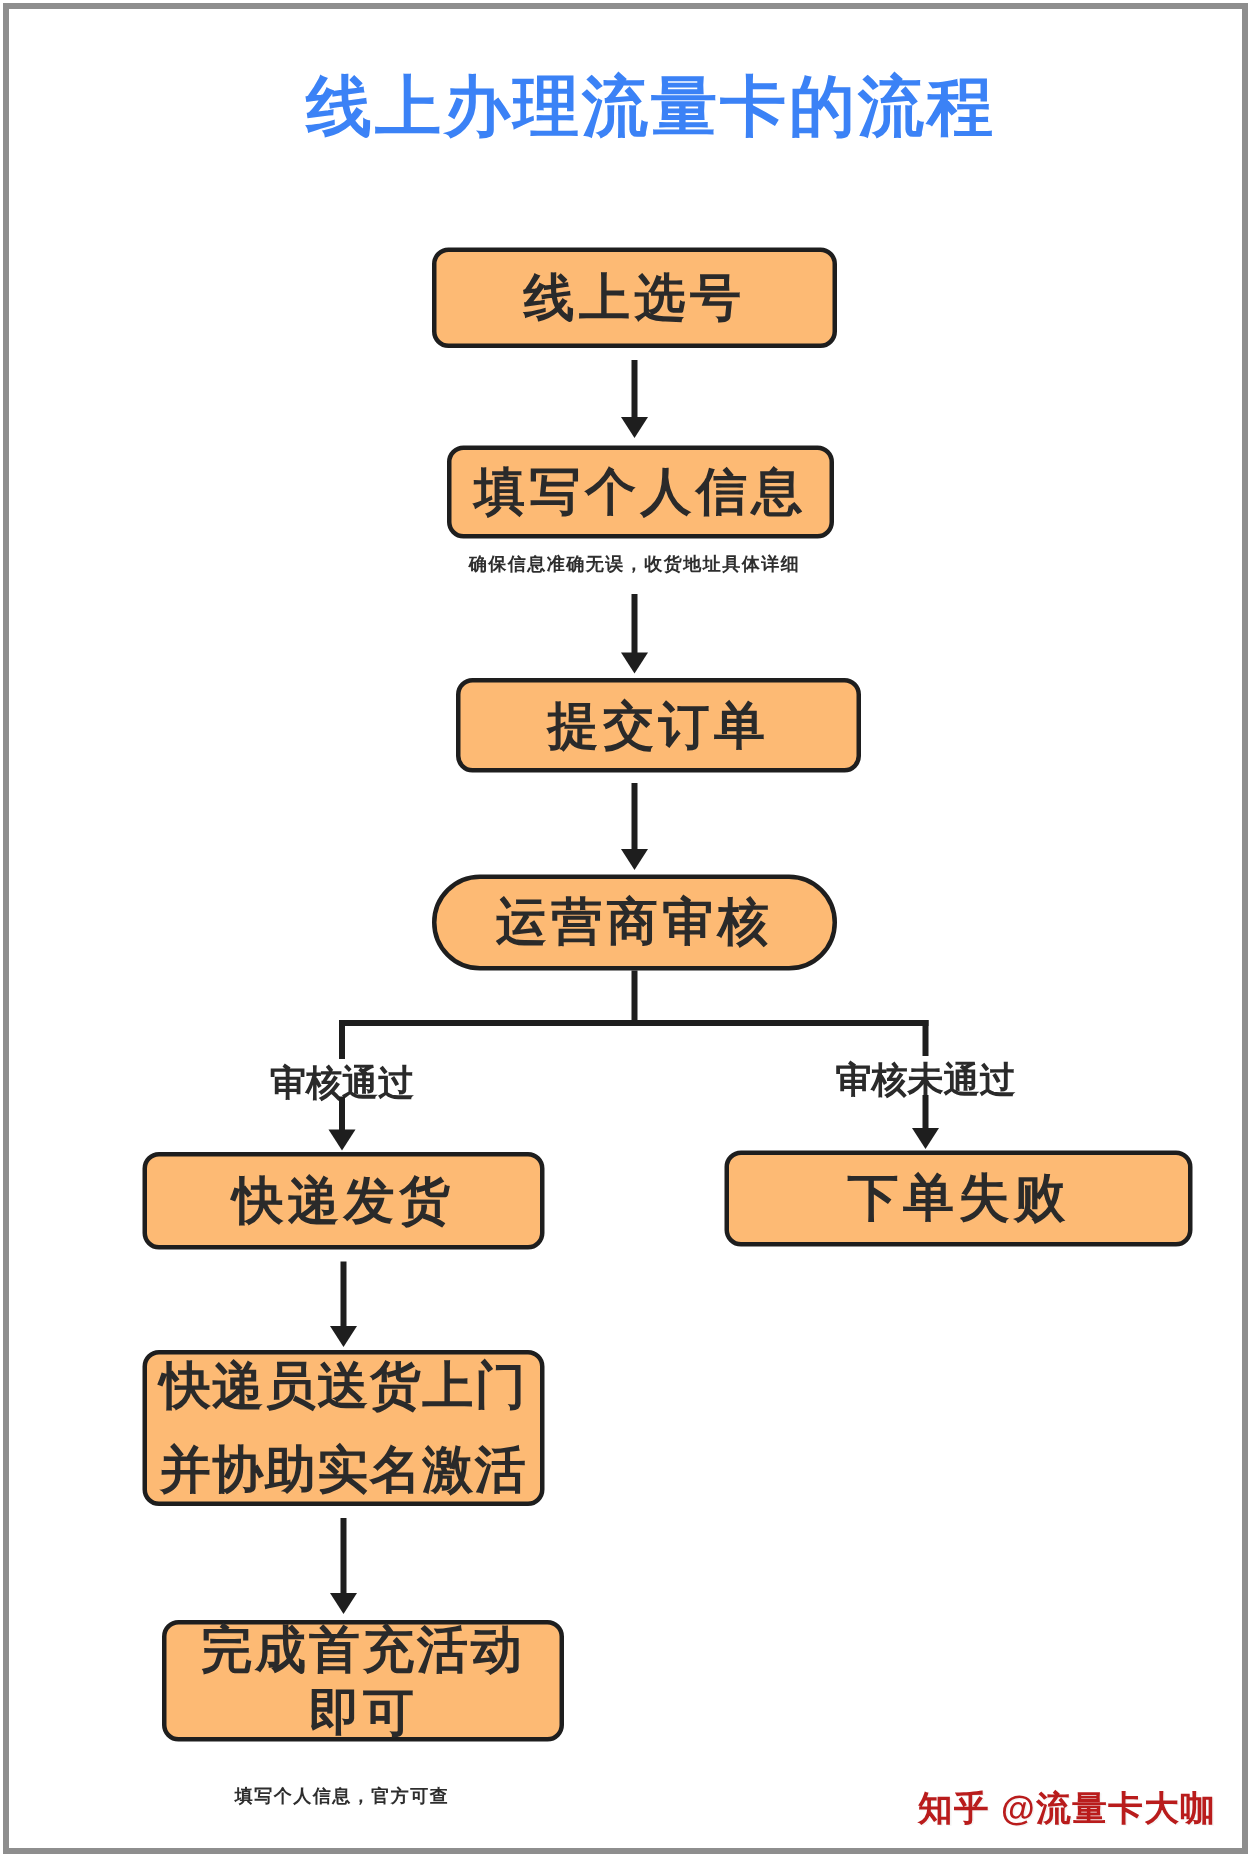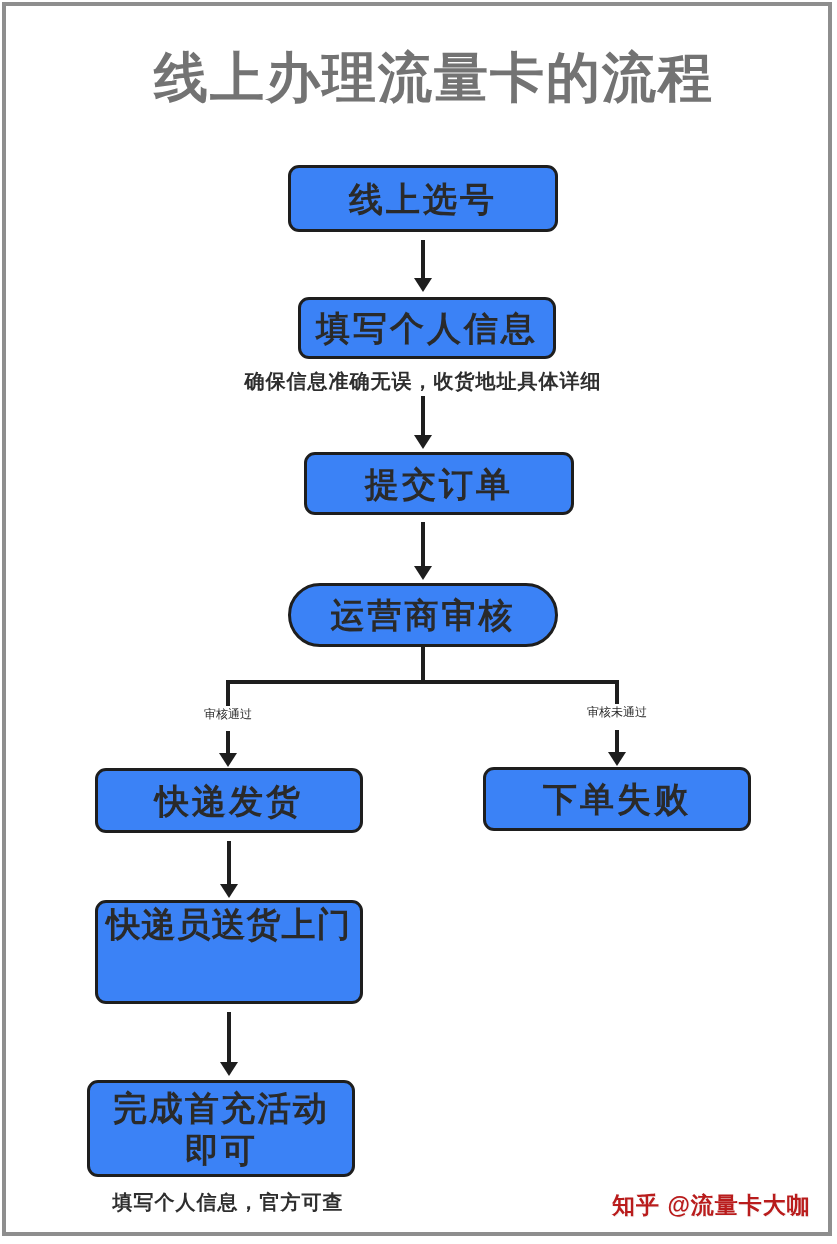--- a/index.html
+++ b/index.html
@@ -7,48 +7,48 @@
     width:837px;height:1244px;position:relative;background:#ffffff;
     font-family:"Liberation Sans","DejaVu Sans",sans-serif;
     overflow:hidden;
   }
   .frame{
     position:absolute;left:2px;top:2px;width:830px;height:1234px;
     box-sizing:border-box;border:4px solid #8e8e8e;background:#ffffff;
   }
   .title{
     position:absolute;top:42px;left:434px;transform:translateX(-50%);
-    white-space:nowrap;font-size:54px;font-weight:bold;color:#737373;
+    white-space:nowrap;font-size:44px;font-weight:bold;color:#3b82f6;
     letter-spacing:2px;
   }
   .node{
     position:absolute;box-sizing:border-box;
-    border:3px solid #1e1e1e;border-radius:11px;background:#3b82f6;
+    border:3px solid #1e1e1e;border-radius:11px;background:#fdba74;
     display:flex;flex-direction:column;align-items:center;justify-content:center;
     font-size:34px;font-weight:bold;color:#2a2a2a;letter-spacing:3px;
     line-height:42px;text-align:center;white-space:nowrap;
   }
   .line{position:absolute;background:#1e1e1e;}
   .arrow{position:absolute;width:18px;transform:translateX(-50%);}
   .arrow .shaft{
     position:absolute;left:50%;transform:translateX(-50%);
     top:0;bottom:12px;width:4px;background:#1e1e1e;
   }
   .arrow .head{
     position:absolute;bottom:0;left:50%;transform:translateX(-50%);
     width:0;height:0;border-left:9px solid transparent;
     border-right:9px solid transparent;border-top:14px solid #1e1e1e;
   }
   .small-label{
     position:absolute;transform:translateX(-50%);white-space:nowrap;
-    font-size:12px;font-weight:400;color:#2a2a2a;
+    font-size:24px;font-weight:700;color:#2a2a2a;
   }
   .note{
     position:absolute;transform:translateX(-50%);white-space:nowrap;
-    font-size:20px;font-weight:600;color:#2e2e2e;letter-spacing:1px;
+    font-size:12px;font-weight:600;color:#2e2e2e;letter-spacing:1px;
   }
   .watermark{
     position:absolute;left:612px;top:1190px;white-space:nowrap;
     font-size:23px;color:#b91c1c;font-weight:600;letter-spacing:1px;
     text-shadow:1px 1px 0 #f4f4f4;
   }
 </style>
 </head>
 <body>
 
@@ -103,38 +103,39 @@
 </div>
 <div class="arrow" style="left:617px;top:730px;height:36px;">
   <div class="shaft"></div>
   <div class="head"></div>
 </div>
 
 <div class="node" style="left:95px;top:768px;width:268px;height:65px;">
   <div>快递发货</div>
 </div>
 
-<div class="node" style="left:483px;top:767px;width:268px;height:64px;">
+<div class="node" style="left:483px;top:767px;width:312px;height:64px;">
   <div>下单失败</div>
 </div>
 
 <div class="arrow" style="left:229px;top:841px;height:57px;">
   <div class="shaft"></div>
   <div class="head"></div>
 </div>
 
 <div class="node" style="left:95px;top:900px;width:268px;height:104px;letter-spacing:1px;justify-content:space-between;">
   <div>快递员送货上门</div>
+  <div>并协助实名激活</div>
 </div>
 
 <div class="arrow" style="left:229px;top:1012px;height:64px;">
   <div class="shaft"></div>
   <div class="head"></div>
 </div>
 
-<div class="node" style="left:87px;top:1080px;width:268px;height:97px;letter-spacing:2px;">
+<div class="node" style="left:108px;top:1080px;width:268px;height:81px;letter-spacing:2px;">
   <div>完成首充活动</div>
   <div>即可</div>
 </div>
 
 <div class="note" style="left:228px;top:1189px;">填写个人信息，官方可查</div>
 
 <div class="watermark">知乎 @流量卡大咖</div>
 
 </body></html>

